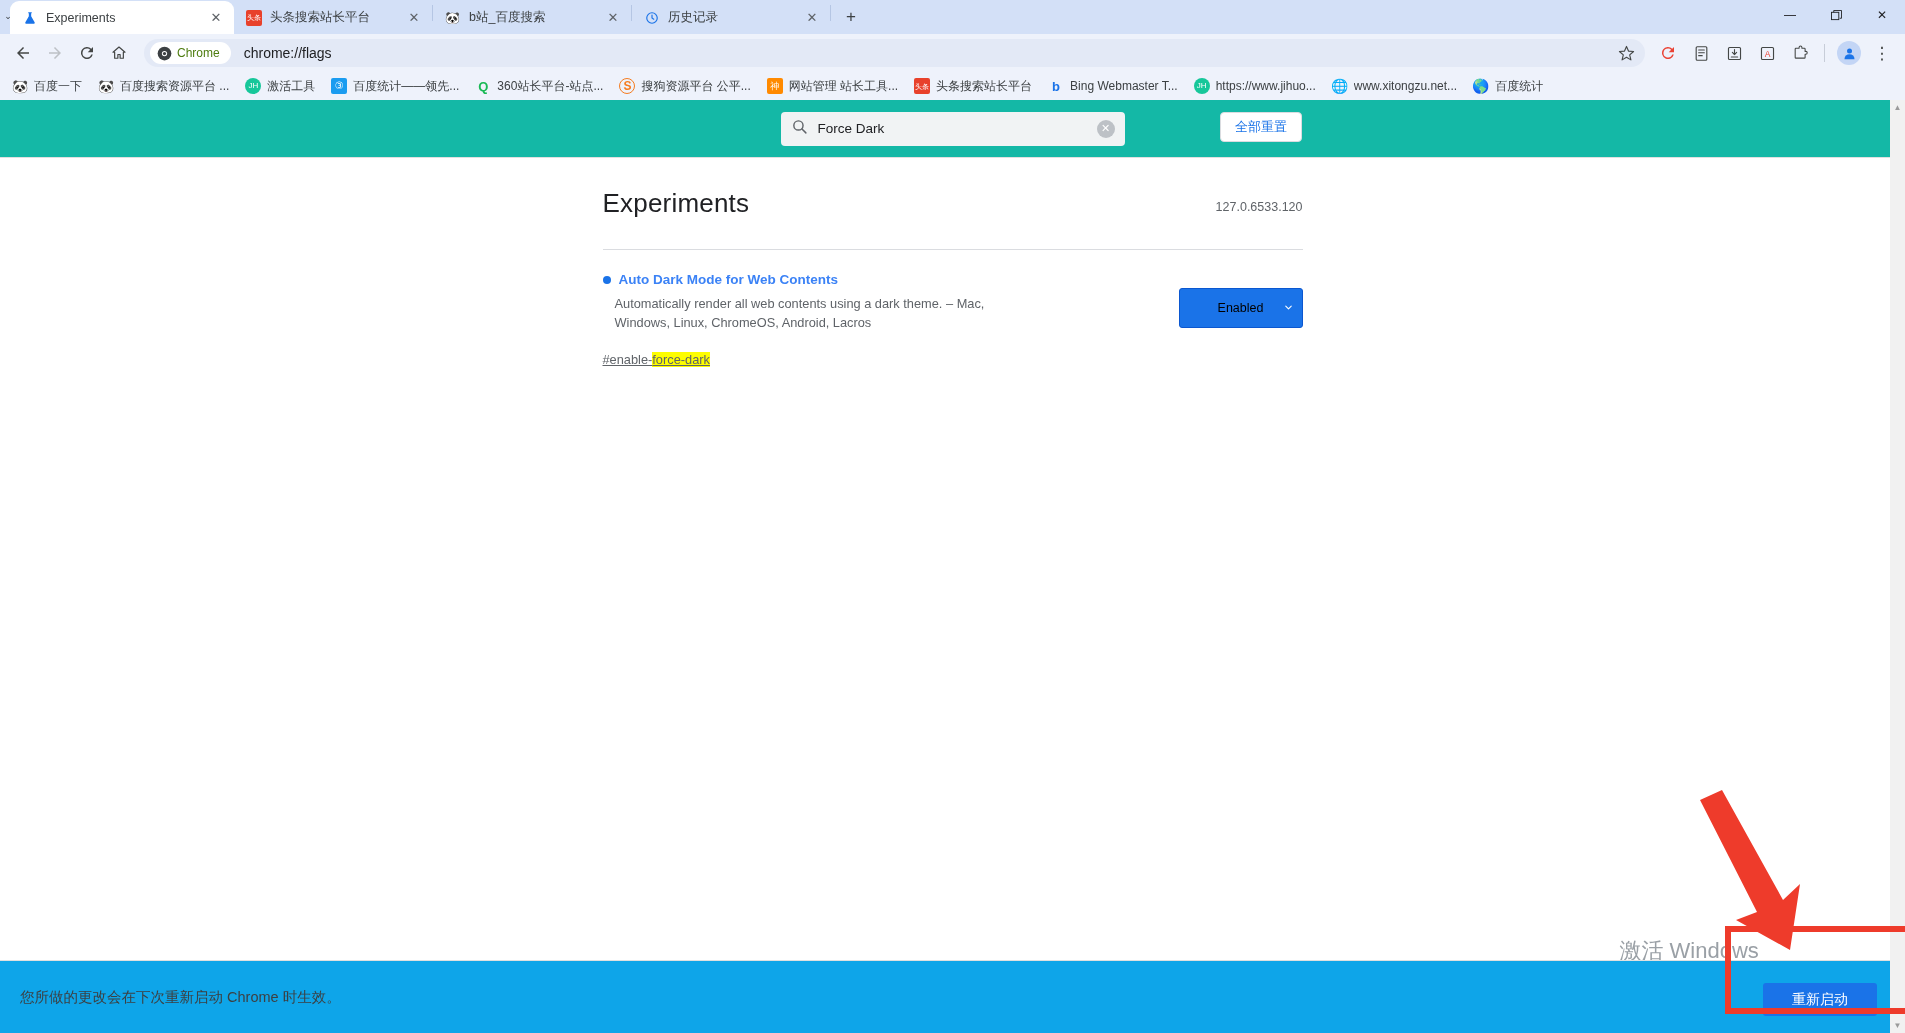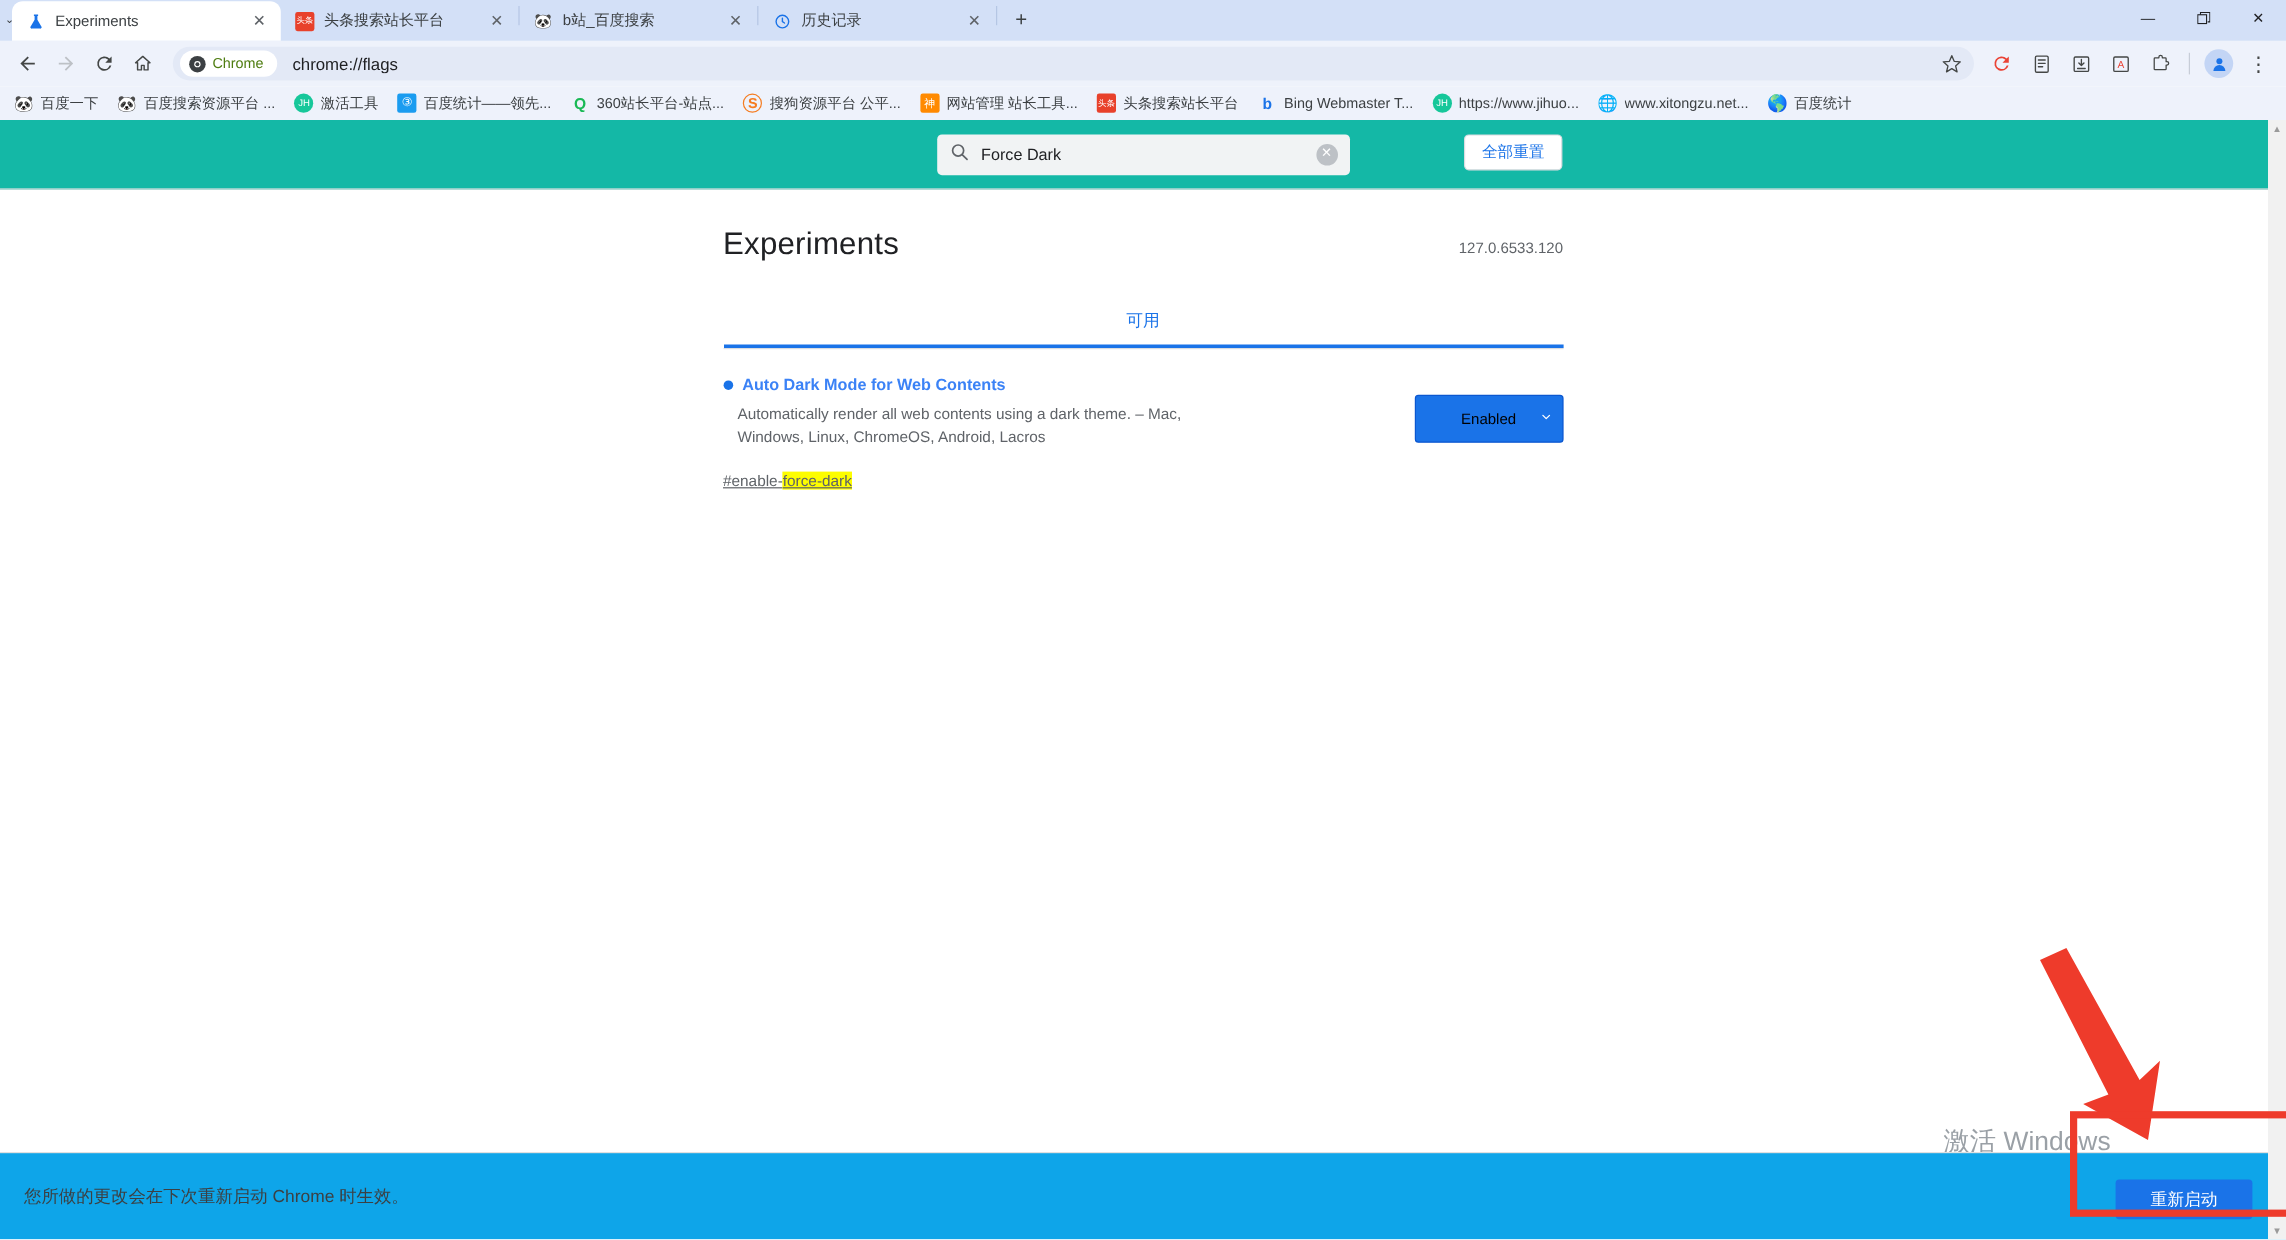--- a/index.html
+++ b/index.html
@@ -444,21 +444,20 @@
     </div>
     <div class="reset-btn">全部重置</div>
   </div>
 
   <div class="flags-body">
     <div class="flags-container">
       <div class="flags-title">Experiments</div>
       <div class="flags-version">127.0.6533.120</div>
 
       <div class="tabs">
-        <div class="tab-item selected">可用</div>
       </div>
 
       <div class="exp-row">
         <div class="exp-main">
           <div class="exp-name-line">
             <span class="exp-dot"></span>
             <span class="exp-name">Auto Dark Mode for Web Contents</span>
           </div>
           <div class="exp-desc">Automatically render all web contents using a dark theme. – Mac, Windows, Linux, ChromeOS, Android, Lacros</div>
           <a class="exp-link" href="#"><span>#enable-</span><span class="hl">force-dark</span></a>

